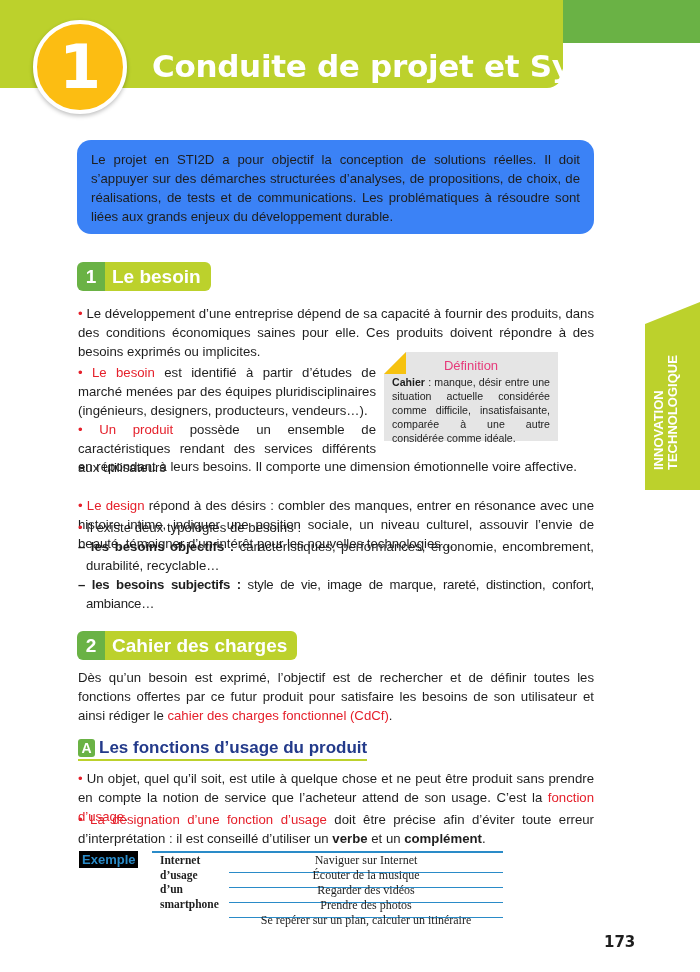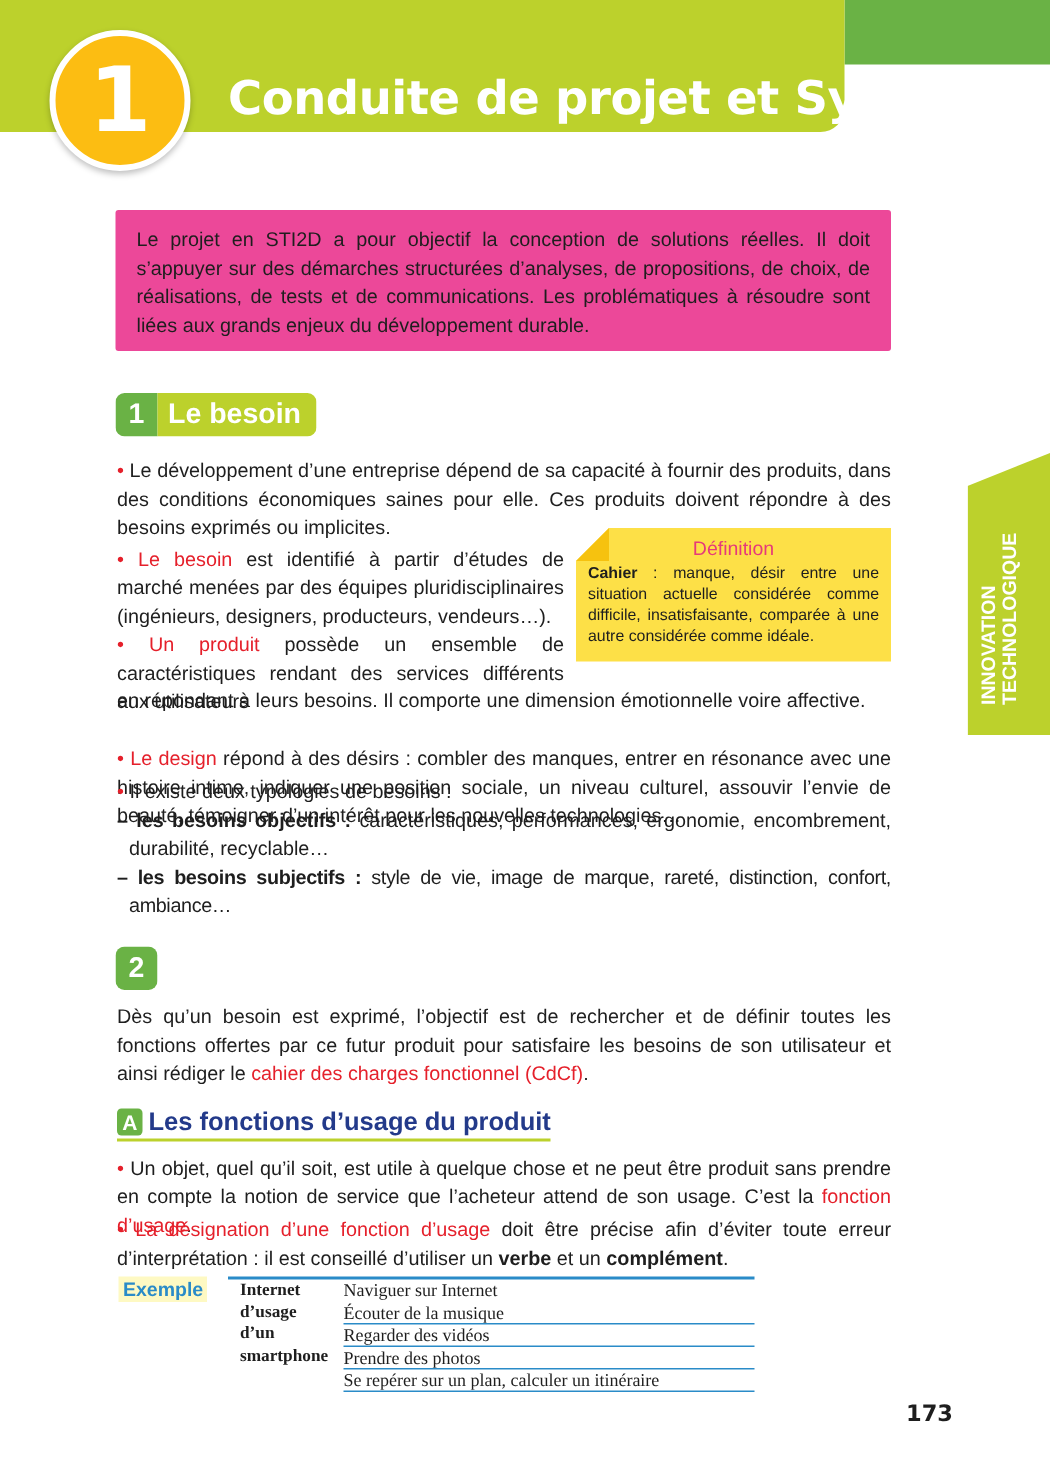--- a/index.html
+++ b/index.html
@@ -5,50 +5,50 @@
   * { box-sizing: border-box; margin: 0; padding: 0; }
   html, body { width: 700px; height: 972px; background: #ffffff; overflow: hidden; }
   body { position: relative; font-family: "Liberation Sans", sans-serif; color: #1e1e1e; }
 
   .top-band { position: absolute; left: 563px; top: 0; width: 137px; height: 43px; background: #6ab245; }
   .title-banner { position: absolute; left: 0; top: 0; width: 563px; height: 88px; background: #bcd12c; border-bottom-right-radius: 16px; }
   .chapter-circle { position: absolute; left: 33px; top: 20px; width: 94px; height: 94px; border-radius: 50%; background: #fcbd12; border: 4px solid #ffffff; box-shadow: 0 2px 4px rgba(0,0,0,0.25); display: flex; align-items: center; justify-content: center; }
   .chapter-num { color: #ffffff; font-weight: bold; font-size: 60px; line-height: 1; font-family: "DejaVu Sans", sans-serif; }
   .chapter-title { position: absolute; left: 152px; top: 48px; color: #ffffff; font-weight: bold; font-size: 31px; font-family: "DejaVu Sans", sans-serif; letter-spacing: -0.3px; white-space: nowrap; text-align: center; }
 
-  .intro-box { position: absolute; left: 77px; top: 140px; width: 517px; height: 94px; background: #ec4899; border-radius: 2px; padding: 10px 14px; font-size: 13.2px; line-height: 19px; text-align: justify; }
+  .intro-box { position: absolute; left: 77px; top: 140px; width: 517px; height: 94px; background: #3b82f6; border-radius: 14px; padding: 10px 14px; font-size: 13.2px; line-height: 19px; text-align: justify; }
 
   .section-badge { position: absolute; left: 77px; height: 29px; display: flex; border-radius: 6px; overflow: hidden; }
   .section-num { background: #6ab245; color: #fff; font-weight: bold; font-size: 19px; width: 28px; display: flex; align-items: center; justify-content: center; }
   .section-label { background: #bcd12c; color: #fff; font-weight: bold; font-size: 19px; padding: 0 10px 0 7px; display: flex; align-items: center; white-space: nowrap; }
 
   .para { position: absolute; left: 78px; width: 516px; font-size: 13.2px; line-height: 19px; text-align: justify; }
   .red { color: #e5202b; }
   .bullet { color: #e5202b; }
   b { font-weight: bold; }
 
   .tab-side { position: absolute; left: 645px; top: 302px; width: 55px; height: 188px; background: #bcd12c; clip-path: polygon(0 22px, 55px 0, 55px 188px, 0 188px); }
   .tab-text { position: absolute; left: 652px; top: 470px; transform-origin: 0 0; transform: rotate(-90deg); color: #fff; font-weight: bold; font-size: 13px; line-height: 14px; white-space: nowrap; text-align: left; }
 
-  .def-box { position: absolute; left: 384px; top: 352px; width: 210px; height: 89px; background: #fde047; padding: 6px 8px 4px 8px; }
+  .def-box { position: absolute; left: 384px; top: 352px; width: 174px; height: 89px; background: #e5e5e5; padding: 6px 8px 4px 8px; }
   .def-fold { position: absolute; left: 384px; top: 352px; width: 22px; height: 22px; background: #f6c20f; clip-path: polygon(100% 0, 0 100%, 100% 100%); }
   .def-fold-bg { position: absolute; left: 384px; top: 352px; width: 22px; height: 22px; background: #ffffff; clip-path: polygon(0 0, 100% 0, 0 100%); }
   .def-title { text-align: center; color: #e63a7a; font-size: 13px; margin-bottom: 2px; }
   .def-body { font-size: 10.6px; line-height: 14px; text-align: justify; }
 
   .sub-heading { position: absolute; left: 78px; top: 738px; display: flex; align-items: center; border-bottom: 2px solid #bcd12c; padding-bottom: 1px; }
   .sub-badge { width: 17px; height: 18px; background: #6ab245; color: #fff; font-weight: bold; font-size: 14px; display: flex; align-items: center; justify-content: center; border-radius: 3px; margin-right: 4px; }
   .sub-label { color: #233a8a; font-weight: bold; font-size: 17px; white-space: nowrap; }
 
-  .example-tag { position: absolute; left: 79px; top: 851px; background: #fef9c3; color: #2a8bc8; font-weight: bold; font-size: 13px; padding: 1px 3px; }
+  .example-tag { position: absolute; left: 79px; top: 851px; background: #000000; color: #2a8bc8; font-weight: bold; font-size: 13px; padding: 1px 3px; }
 
   .ex-table { position: absolute; left: 152px; top: 851px; width: 351px; font-family: "Liberation Serif", serif; font-size: 12px; }
   .ex-table .topline { position: absolute; left: 0; top: 0; width: 351px; height: 2px; background: #2a8bc8; }
   .ex-header { position: absolute; left: 8px; top: 2px; font-weight: bold; font-size: 11.5px; line-height: 14.5px; width: 72px; }
-  .ex-row { position: absolute; left: 77px; width: 274px; height: 30px; font-size: 12px; line-height: 14.5px; }
+  .ex-row { position: absolute; left: 77px; width: 274px; height: 20px; font-size: 12px; line-height: 14.5px; text-align: center; }
   .ex-row.sep { border-bottom: 1.5px solid #2a8bc8; }
 
   .page-number { position: absolute; left: 604px; top: 933px; font-weight: bold; font-size: 15px; font-family: "DejaVu Sans", sans-serif; }
 </style>
 </head>
 <body>
 
 <div class="top-band"></div>
 <div class="title-banner"></div>
 <div class="chapter-circle">
@@ -94,20 +94,21 @@
 </p>
 
 <div class="para" style="top:518px;">
   <div><span class="bullet">• </span><span>Il existe deux typologies de besoins :</span></div>
   <div style="padding-left:8px; text-indent:-8px;"><b>– les besoins objectifs :</b><span> caractéristiques, performances, ergonomie, encombrement, durabilité, recyclable…</span></div>
   <div style="padding-left:8px; text-indent:-8px; letter-spacing:-0.25px;"><b>– les besoins subjectifs :</b><span> style de vie, image de marque, rareté, distinction, confort, ambiance…</span></div>
 </div>
 
 <div class="section-badge" style="top:631px;">
   <span class="section-num">2</span>
+  <span class="section-label">Cahier des charges</span>
 </div>
 
 <p class="para" style="top:668px;">
   <span>Dès qu’un besoin est exprimé, l’objectif est de rechercher et de définir toutes les fonctions offertes par ce futur produit pour satisfaire les besoins de son utilisateur et ainsi rédiger le </span><span class="red">cahier des charges fonctionnel (CdCf)</span><span>.</span>
 </p>
 
 <div class="sub-heading">
   <span class="sub-badge">A</span>
   <span class="sub-label">Les fonctions d’usage du produit</span>
 </div>

